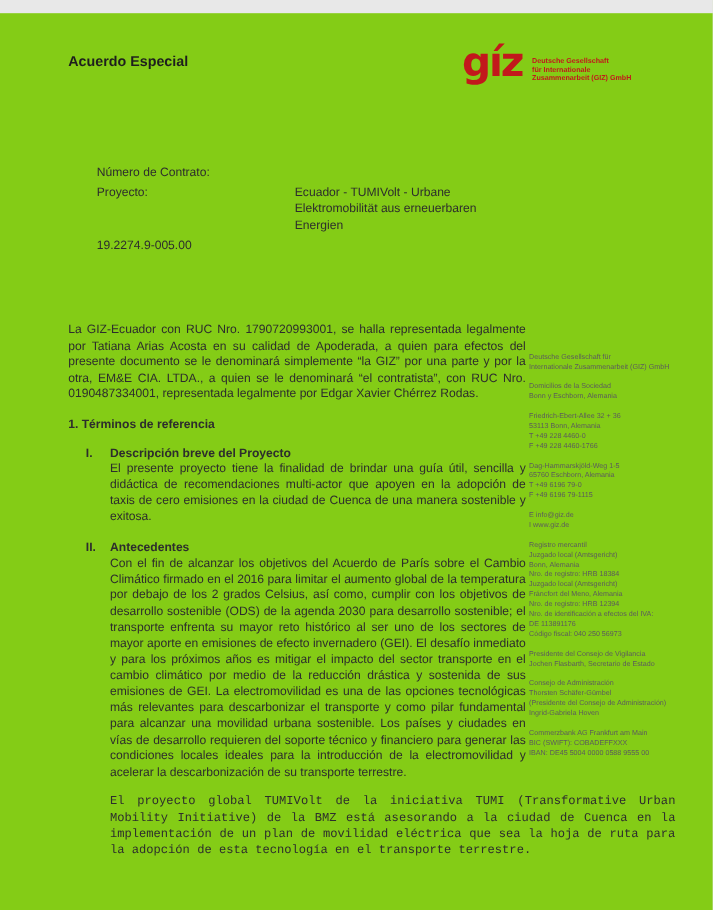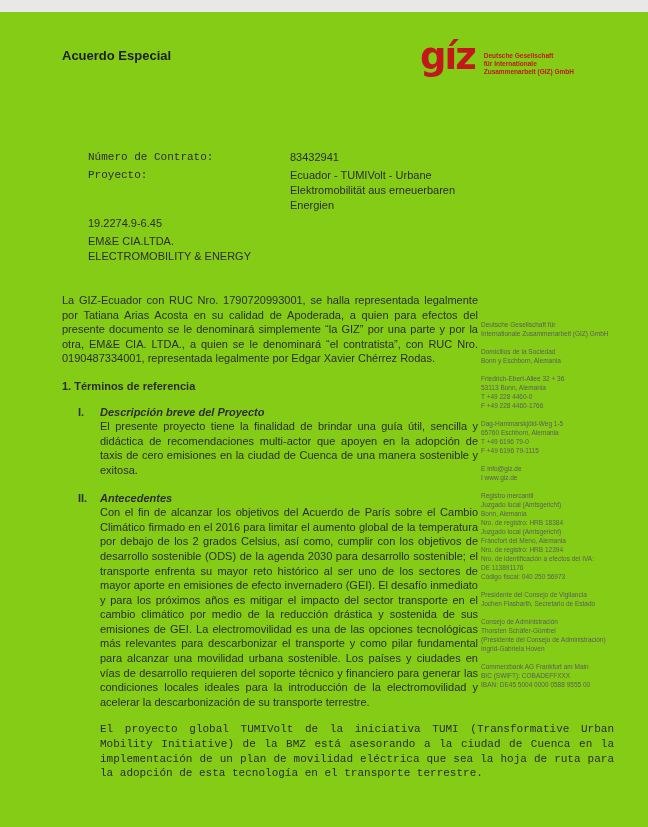--- a/index.html
+++ b/index.html
@@ -14,30 +14,30 @@
   .logo { position:absolute; left:420px; top:27px; display:flex; }
   .logo-wordmark {
     font-size:37px; font-weight:bold; line-height:36px; letter-spacing:-2px;
     font-family:"DejaVu Sans", sans-serif;
   }
   .logo-text { margin:13px 0 0 9px; font-size:6.5px; line-height:8px; font-weight:bold; }
   .logo-text div { white-space:nowrap; }
 
   .contract { position:absolute; left:88px; top:138px; font-size:11px; line-height:15px; }
   .c-row { display:flex; margin-bottom:3px; }
-  .c-label { width:202px;font-family:Liberation Mono, monospace; }
+  .c-label { width:180px; }
   .c-value { width:230px; white-space:pre-line; }
 
   .main { position:absolute; left:62px; top:281px; font-size:11px; line-height:14.6px; }
   .intro { width:416px; text-align:justify; }
   .terms-heading { margin-top:13px; font-weight:bold; }
   .section { position:relative; padding-left:38px; width:378px; margin-top:11px; }
   .section.second { margin-top:13px; }
   .numeral { position:absolute; left:16px; top:0; font-weight:bold; }
-  .sec-heading { font-weight:bold;font-style:italic; }
+  .sec-heading { font-weight:bold; }
   .sec-body { text-align:justify; }
   .closing { margin-left:38px; width:514px; margin-top:13px; text-align:justify;font-family:Liberation Mono, monospace; }
 
   .sidebar { position:absolute; left:481px; top:308px; width:165px;
              font-size:6.5px; line-height:9px; color:#5c5c5c; }
   .sb-block { margin-bottom:9px; }
   .sb-block div { white-space:nowrap; }
 </style>
 </head>
 <body>
@@ -51,34 +51,31 @@
     <div class="logo-text" style="color:#c2181c;">
       <div>Deutsche Gesellschaft</div>
       <div>für Internationale</div>
       <div>Zusammenarbeit (GIZ) GmbH</div>
     </div>
   </div>
 
   <div class="contract">
     <div class="c-row">
       <div class="c-label">Número de Contrato:</div>
-      <div class="c-value">83432941</div>
     </div>
     <div class="c-row">
       <div class="c-label">Proyecto:</div>
       <div class="c-value">Ecuador - TUMIVolt - Urbane
 Elektromobilität aus erneuerbaren
 Energien</div>
     </div>
     <div class="c-row">
-      <div class="c-value">19.2274.9-6.45</div>
+      <div class="c-value">19.2274.9-005.00</div>
     </div>
     <div class="c-row">
-      <div class="c-value">EM&amp;E CIA.LTDA.
-ELECTROMOBILITY &amp; ENERGY</div>
     </div>
   </div>
 
   <div class="main">
     <div class="intro">La GIZ-Ecuador con RUC Nro. 1790720993001, se halla representada legalmente por Tatiana Arias Acosta en su calidad de Apoderada, a quien para efectos del presente documento se le denominará simplemente “la GIZ” por una parte y por la otra, EM&amp;E CIA. LTDA., a quien se le denominará “el contratista”, con RUC Nro. 0190487334001, representada legalmente por Edgar Xavier Chérrez Rodas.</div>
 
     <div class="terms-heading">1. Términos de referencia</div>
 
     <div class="section">
       <span class="numeral">I.</span>

